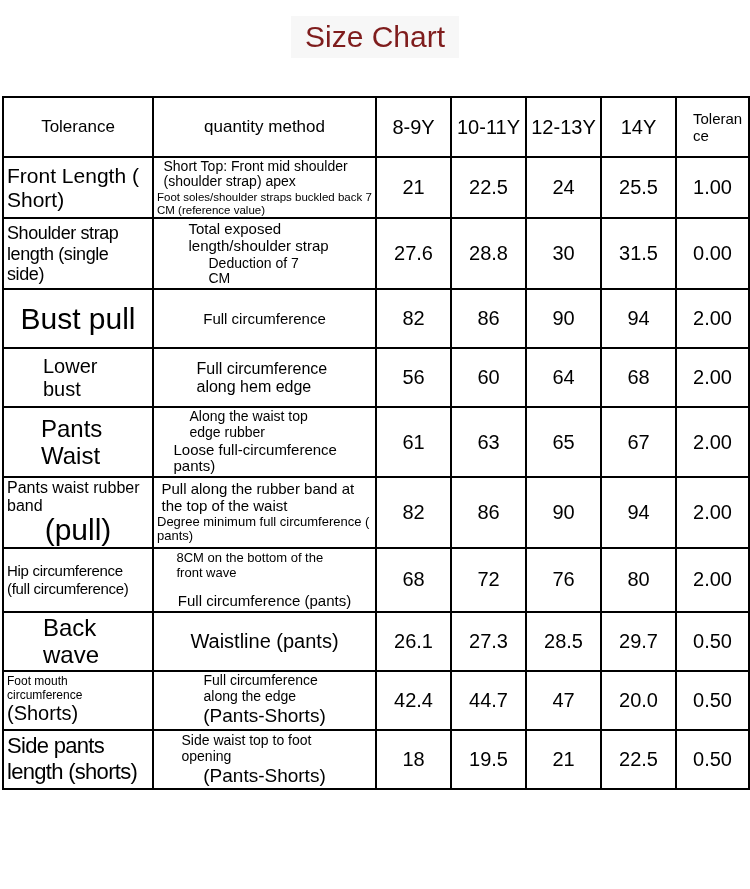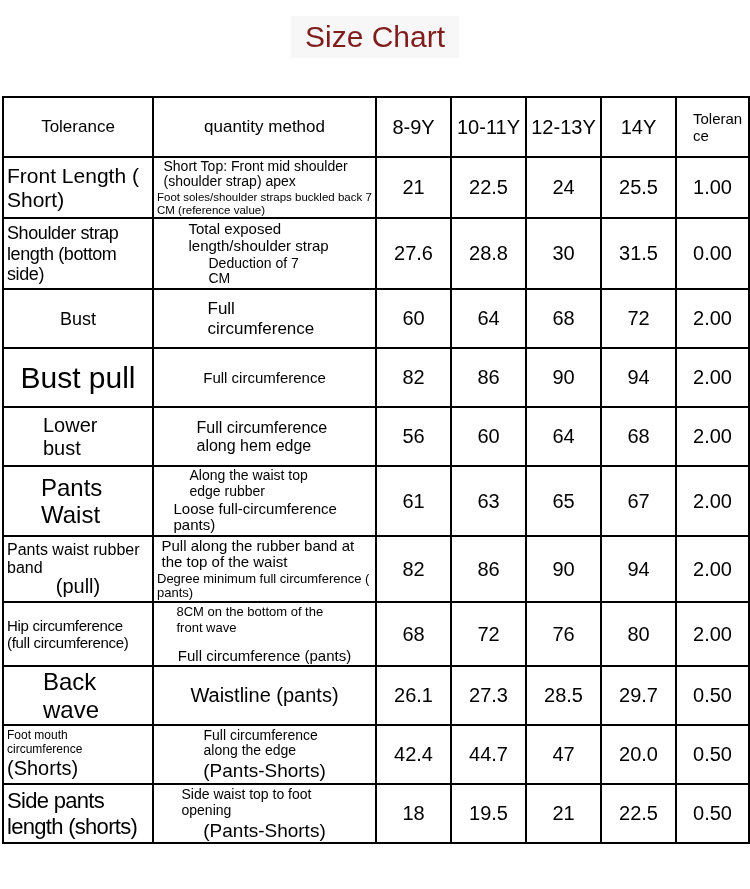--- a/index.html
+++ b/index.html
@@ -30,21 +30,21 @@
   .ibl{display:inline-block;text-align:left;}
   .tleft{text-align:left;}
   
   .d1{font-size:21px;line-height:1.12;}
   .d2{font-size:18px;letter-spacing:-0.4px;}
   .d3{font-size:18px;}
   .d4{font-size:30px;}
   .d5{font-size:20px;width:70px;}
   .d6{font-size:24px;width:74px;}
   .d7s{display:block;font-size:16px;text-align:left;line-height:1.1;}
-  .d7b{display:block;font-size:20px;line-height:1.05;}
+  .d7b{display:block;font-size:30px;line-height:1.05;}
   .d8{font-size:15px;letter-spacing:-0.3px;line-height:1.15;}
   .d9{font-size:24px;width:70px;}
   .d11s{font-size:12px;width:84px;line-height:1.15;vertical-align:middle;}
   .d11b{font-size:20px;vertical-align:middle;}
   .d12{font-size:22px;letter-spacing:-0.7px;line-height:1.18;}
   
   .m1a{font-size:14px;width:202px;line-height:1.1;}
   .m1b{font-size:11.5px;text-align:left;line-height:1.12;}
   .m2a{font-size:15px;width:152px;}
   .m2b{font-size:14px;width:112px;line-height:1.1;}
@@ -99,43 +99,32 @@
       <div class="m1b">Foot soles/shoulder straps buckled back 7 CM (reference value)</div>
     </td>
     <td class="val">21</td>
     <td class="val">22.5</td>
     <td class="val">24</td>
     <td class="val">25.5</td>
     <td class="val">1.00</td>
   </tr>
 
   <tr>
-    <td class="d2 tleft">Shoulder strap length (bottom side)</td>
+    <td class="d2 tleft">Shoulder strap length (single side)</td>
     <td>
       <span class="ibl m2a">Total exposed length/shoulder strap</span><br>
       <span class="ibl m2b">Deduction of 7 CM</span>
     </td>
     <td class="val">27.6</td>
     <td class="val">28.8</td>
     <td class="val">30</td>
     <td class="val">31.5</td>
     <td class="val">0.00</td>
   </tr>
 
-  <tr>
-    <td class="d3">Bust</td>
-    <td>
-      <span class="ibl m3a">Full circumference</span>
-    </td>
-    <td class="val">60</td>
-    <td class="val">64</td>
-    <td class="val">68</td>
-    <td class="val">72</td>
-    <td class="val">2.00</td>
-  </tr>
 
   <tr>
     <td class="d4">Bust pull</td>
     <td class="m4a">Full circumference</td>
     <td class="val">82</td>
     <td class="val">86</td>
     <td class="val">90</td>
     <td class="val">94</td>
     <td class="val">2.00</td>
   </tr>

